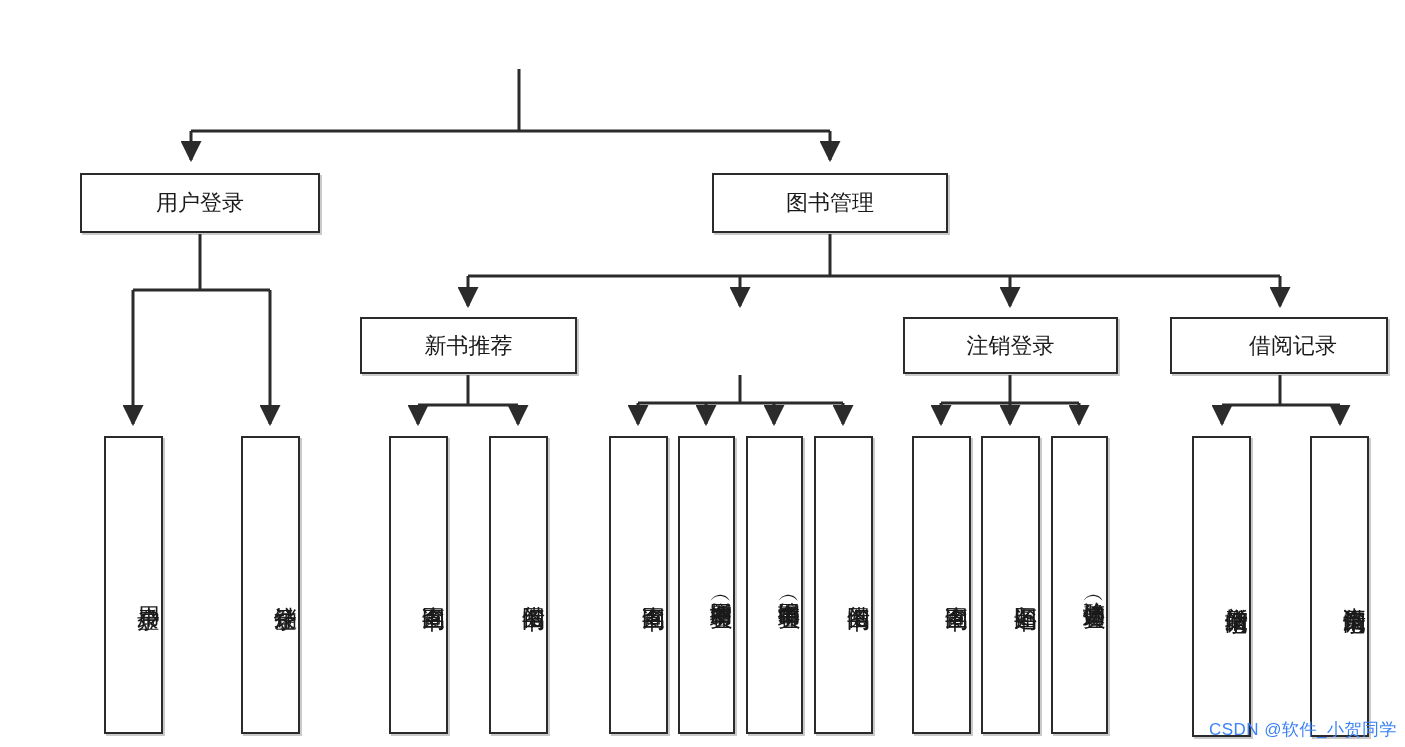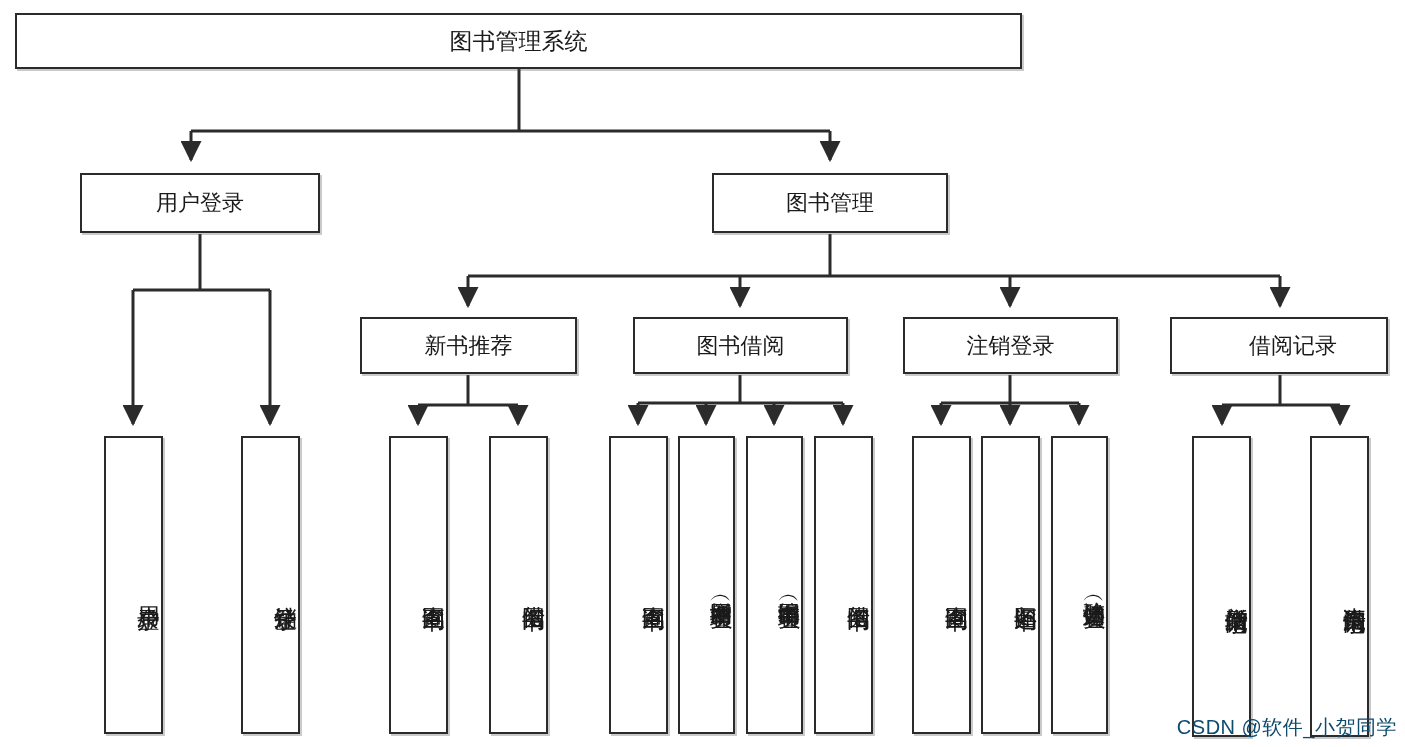--- a/index.html
+++ b/index.html
@@ -59,22 +59,22 @@
     padding-top: 6px;
   }
   .label {
     white-space: pre-line;
     text-align: center;
   }
   .watermark {
     position: absolute;
     right: 8px;
     bottom: 6px;
-    font-size: 20px;
-    color: #0c4a6e;
+    font-size: 17px;
+    color: #3b82f6;
     letter-spacing: 0.5px;
     white-space: nowrap;
     user-select: none;
   }
 </style>
 </head>
 <body>
 
 <div id="canvas">
 
@@ -121,39 +121,33 @@
       <path d="M 1010 403 L 1010 424" marker-end="url(#arrow)"></path>
       <path d="M 1079 403 L 1079 424" marker-end="url(#arrow)"></path>
 
       <path d="M 1280 375 L 1280 405"></path>
       <path d="M 1222 405 L 1340 405"></path>
       <path d="M 1222 405 L 1222 424" marker-end="url(#arrow)"></path>
       <path d="M 1340 405 L 1340 424" marker-end="url(#arrow)"></path>
     </g>
   </svg>
 
-  <div class="node h root" style="left:15px; top:13px; width:1007px; height:56px;">
-    <span class="label">图书管理系统</span>
-  </div>
 
   <div class="node h" style="left:80px; top:173px; width:240px; height:60px;">
     <span class="label">用户登录</span>
   </div>
 
   <div class="node h" style="left:712px; top:173px; width:236px; height:60px;">
     <span class="label">图书管理</span>
   </div>
 
   <div class="node h" style="left:360px; top:317px; width:217px; height:57px;">
     <span class="label">新书推荐</span>
   </div>
 
-  <div class="node h" style="left:633px; top:317px; width:215px; height:57px;">
-    <span class="label">图书借阅</span>
-  </div>
 
   <div class="node h" style="left:903px; top:317px; width:215px; height:57px;">
     <span class="label">注销登录</span>
   </div>
 
   <div class="node h" style="left:1170px; top:317px; width:218px; height:57px;padding-left:28px;">
     <span class="label">借阅记录</span>
   </div>
 
   <div class="node v" style="left:104px; top:436px; width:59px; height:298px;">

